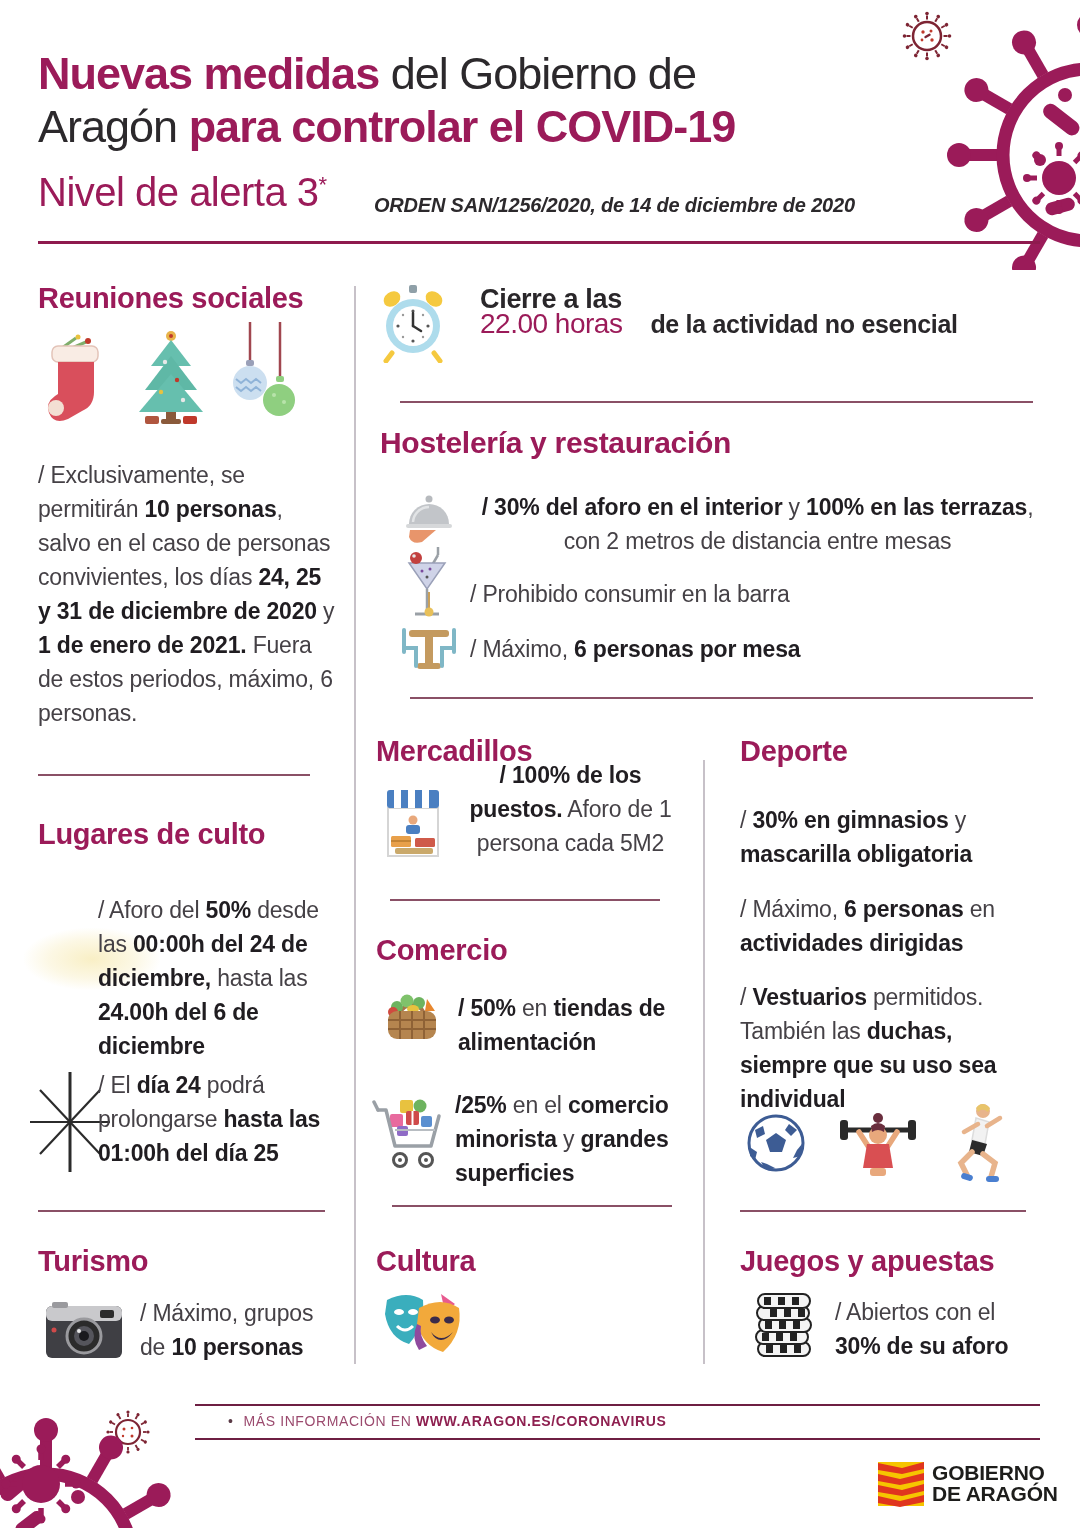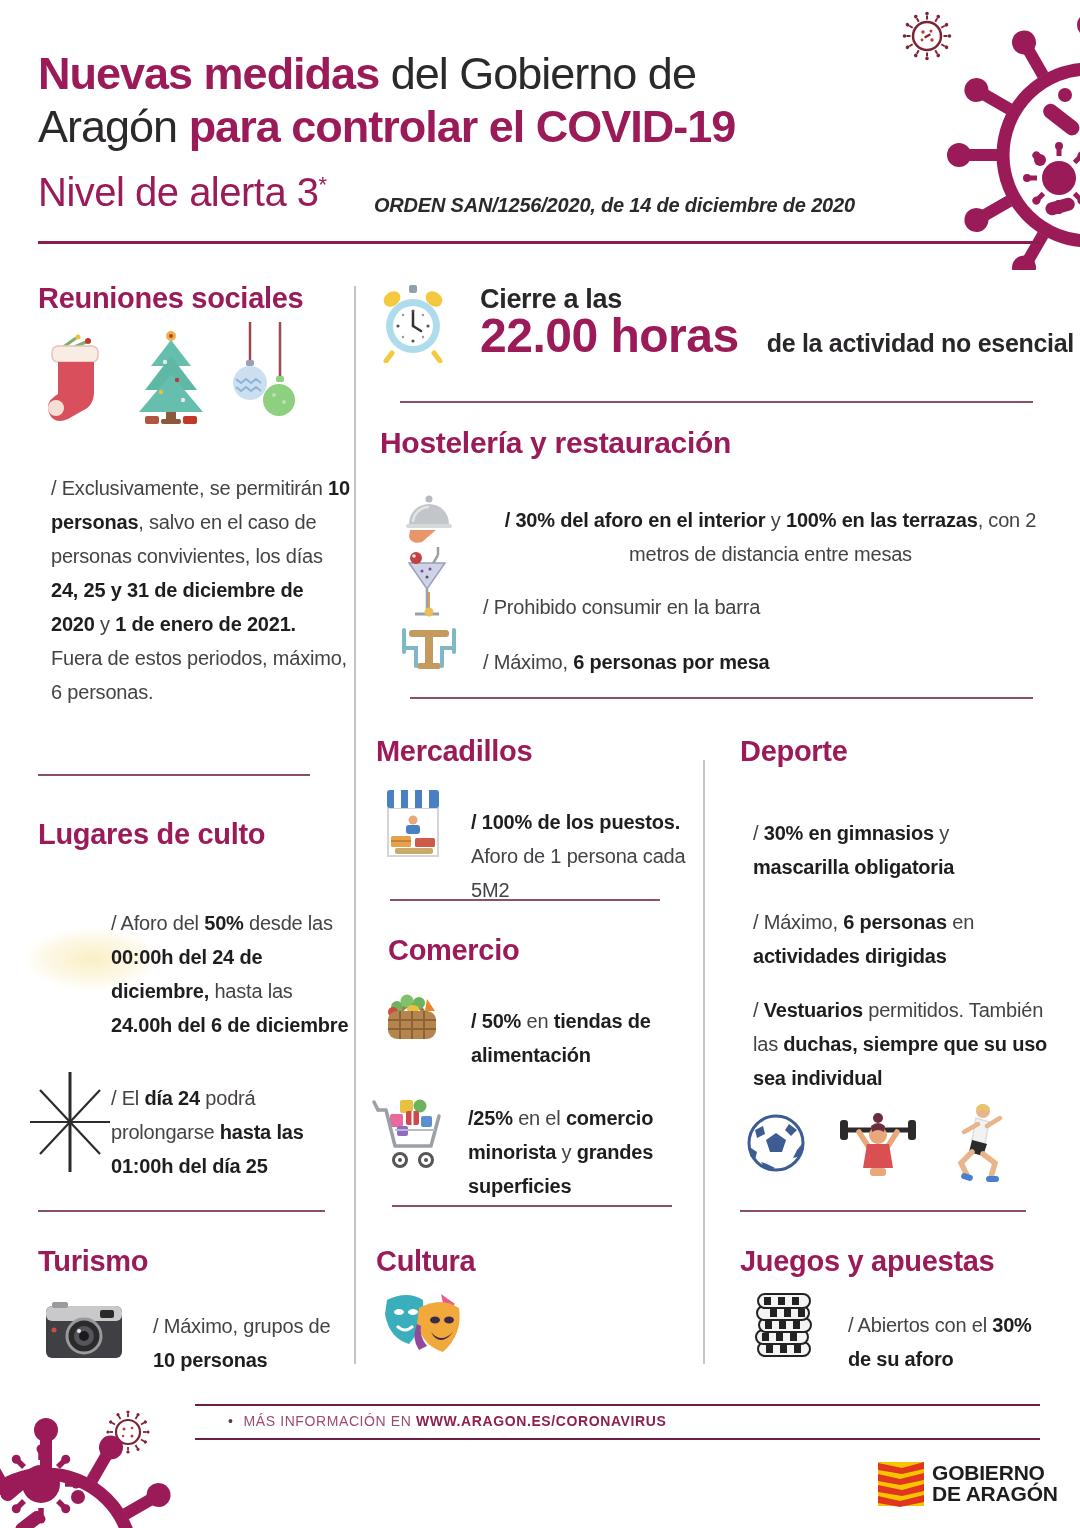--- a/index.html
+++ b/index.html
@@ -8,25 +8,25 @@
   .abs{position:absolute;}
   
   .title{font-size:45px;line-height:1.17;letter-spacing:-1px;color:#2c292c;font-weight:400;}
   .title b{color:#9b1b59;font-weight:700;}
   .alert{font-size:40px;font-weight:400;letter-spacing:-0.5px;color:#9b1b59;}
   .alert sup{font-size:22px;}
   .order{font-size:20px;font-style:italic;font-weight:700;color:#2c292c;letter-spacing:-0.2px;}
   
   .h-sec{font-size:29px;font-weight:700;color:#9b1b59;letter-spacing:-0.3px;margin:0;}
   
-  .txt{font-size:20px;line-height:34px;letter-spacing:-0.2px;margin:13px;color:#454146;}
+  .txt{font-size:23px;line-height:34px;letter-spacing:-0.2px;margin:0;color:#454146;}
   .txt b{color:#201d21;font-weight:700;}
   
   .cl-prefix{font-size:27px;font-weight:700;color:#2a272a;letter-spacing:-0.3px;}
-  .cl-time{font-size:48px;font-weight:700;color:#9b1b59;letter-spacing:-0.5px;}
+  .cl-time{font-size:28px;font-weight:400;color:#9b1b59;letter-spacing:-0.5px;}
   .cl-suffix{font-size:25px;font-weight:700;color:#2a272a;letter-spacing:-0.3px;margin-left:28px;}
   
   .hline{background:#8a5066;height:2px;}
   .vline{background:#c7c1c8;width:2px;}
   .header-line{background:#8e1a4e;height:3px;}
   .footer-line{background:#6e1f43;height:2px;}
   
   .finfo{font-size:14px;letter-spacing:0.6px;color:#9b4a6e;font-weight:400;text-align:right;}
   .finfo .bullet{color:#5a3a46;margin-right:10px;}
   .finfo b{color:#8e2050;font-weight:700;}
@@ -278,24 +278,24 @@
         <rect x="23" y="2" width="7" height="18" fill="#ffffff"></rect>
         <rect x="37" y="2" width="7" height="18" fill="#ffffff"></rect>
       <circle cx="28" cy="32" r="4.5" fill="#e8a87c"></circle>
       <rect x="21" y="37" width="14" height="9" rx="3" fill="#4a7fc1"></rect>
       <rect x="6" y="48" width="20" height="11" rx="1.5" fill="#e8a04a"></rect>
       <line x1="6" y1="53" x2="26" y2="53" stroke="#b97b2e" stroke-width="1.5"></line>
       <rect x="30" y="50" width="20" height="9" rx="1.5" fill="#cf5a4a"></rect>
       <rect x="10" y="60" width="38" height="6" rx="2" fill="#caa96b"></rect>
     </svg>
   </span>
-  <p class="abs txt" style="left:458px;top:792px;width:225px;"><b>/ 100% de los puestos.</b><span> Aforo de 1 persona cada 5M2</span></p>
+  <p class="abs txt" style="left:458px;top:758px;width:225px;text-align:center;"><b>/ 100% de los puestos.</b><span> Aforo de 1 persona cada 5M2</span></p>
   <div class="abs hline" style="left:390px;top:899px;width:270px;"></div>
 
-  <h2 class="abs h-sec" style="left:376px;top:934px;margin-left:12px;">Comercio</h2>
+  <h2 class="abs h-sec" style="left:376px;top:934px;">Comercio</h2>
   <span class="abs" style="left:383px;top:985px;">
     <svg width="58" height="62" viewBox="0 0 58 62">
       <path d="M17,28 A13,13 0 0 1 41,28" fill="none" stroke="#a5764a" stroke-width="4"></path>
       <circle cx="14" cy="22" r="6" fill="#6db35f"></circle>
         <circle cx="24" cy="16" r="6.5" fill="#7fc26b"></circle>
       <circle cx="36" cy="18" r="6" fill="#6db35f"></circle>
       <path d="M44,14 L52,26 L42,26 Z" fill="#e8872e"></path>
       <circle cx="10" cy="27" r="5" fill="#cf4a3f"></circle>
       <ellipse cx="30" cy="24" rx="6" ry="4" fill="#e8c23f"></ellipse>
       <rect x="5" y="26" width="48" height="28" rx="9" fill="#b5854f"></rect>

